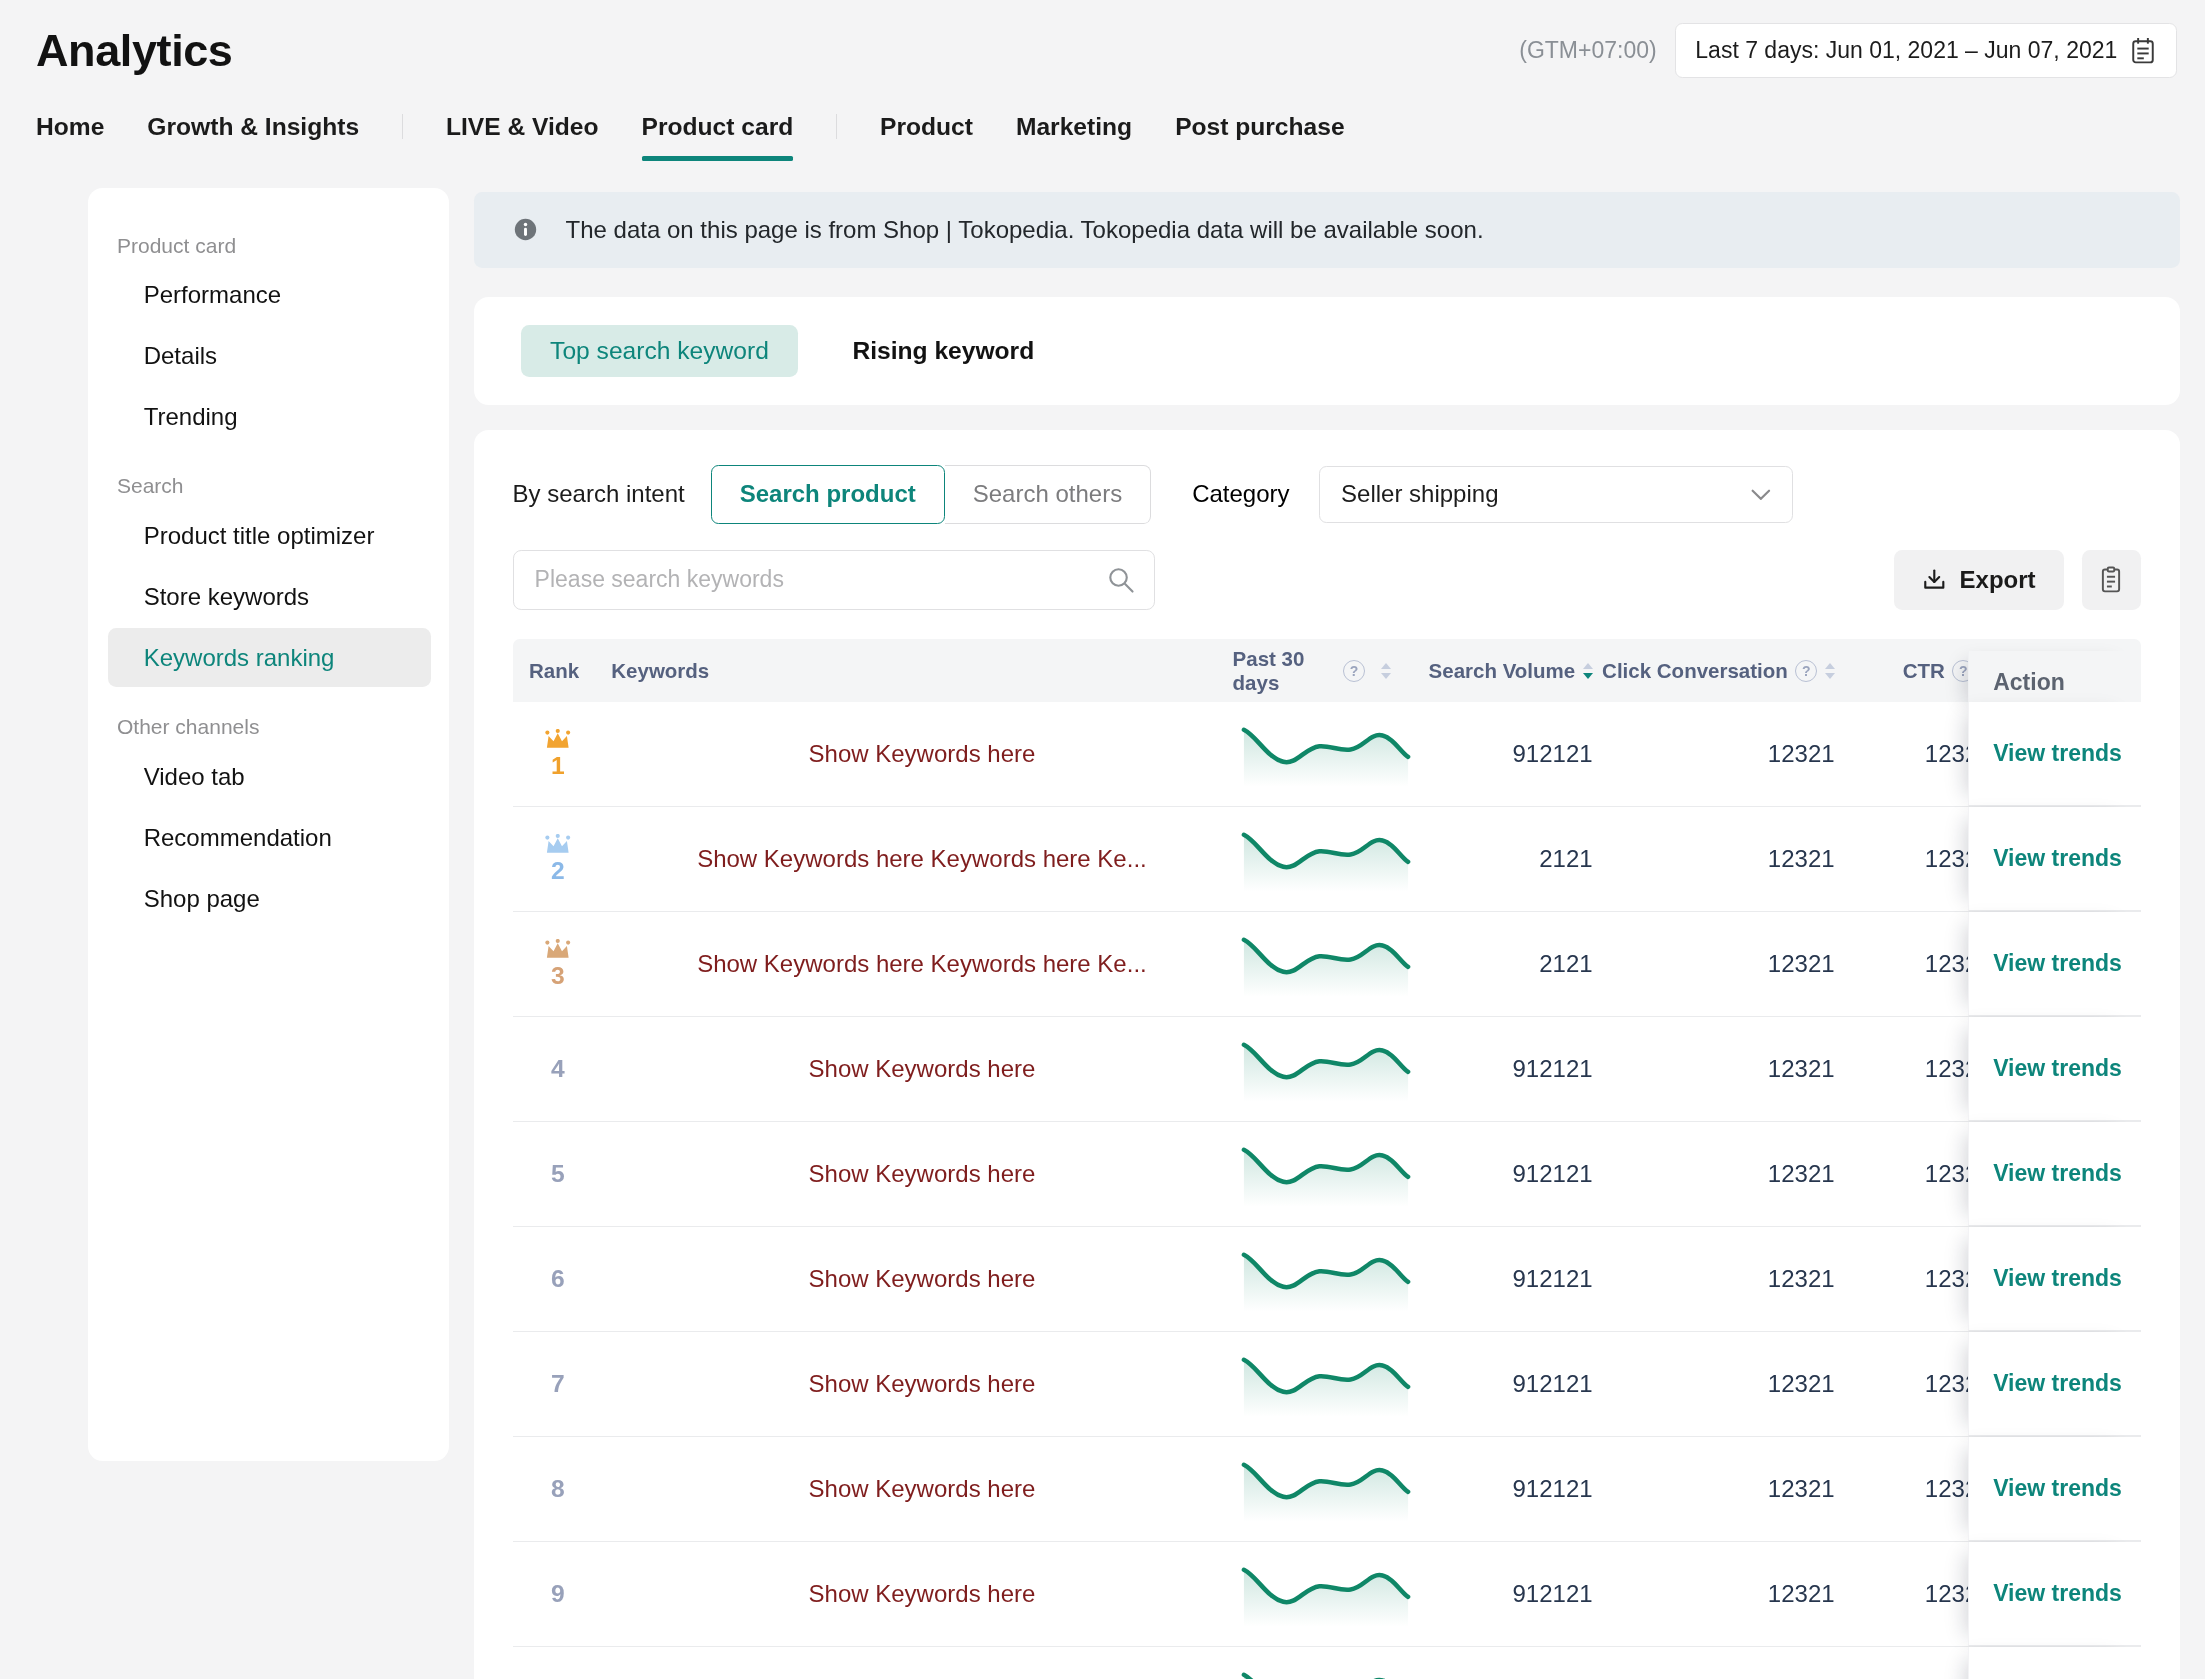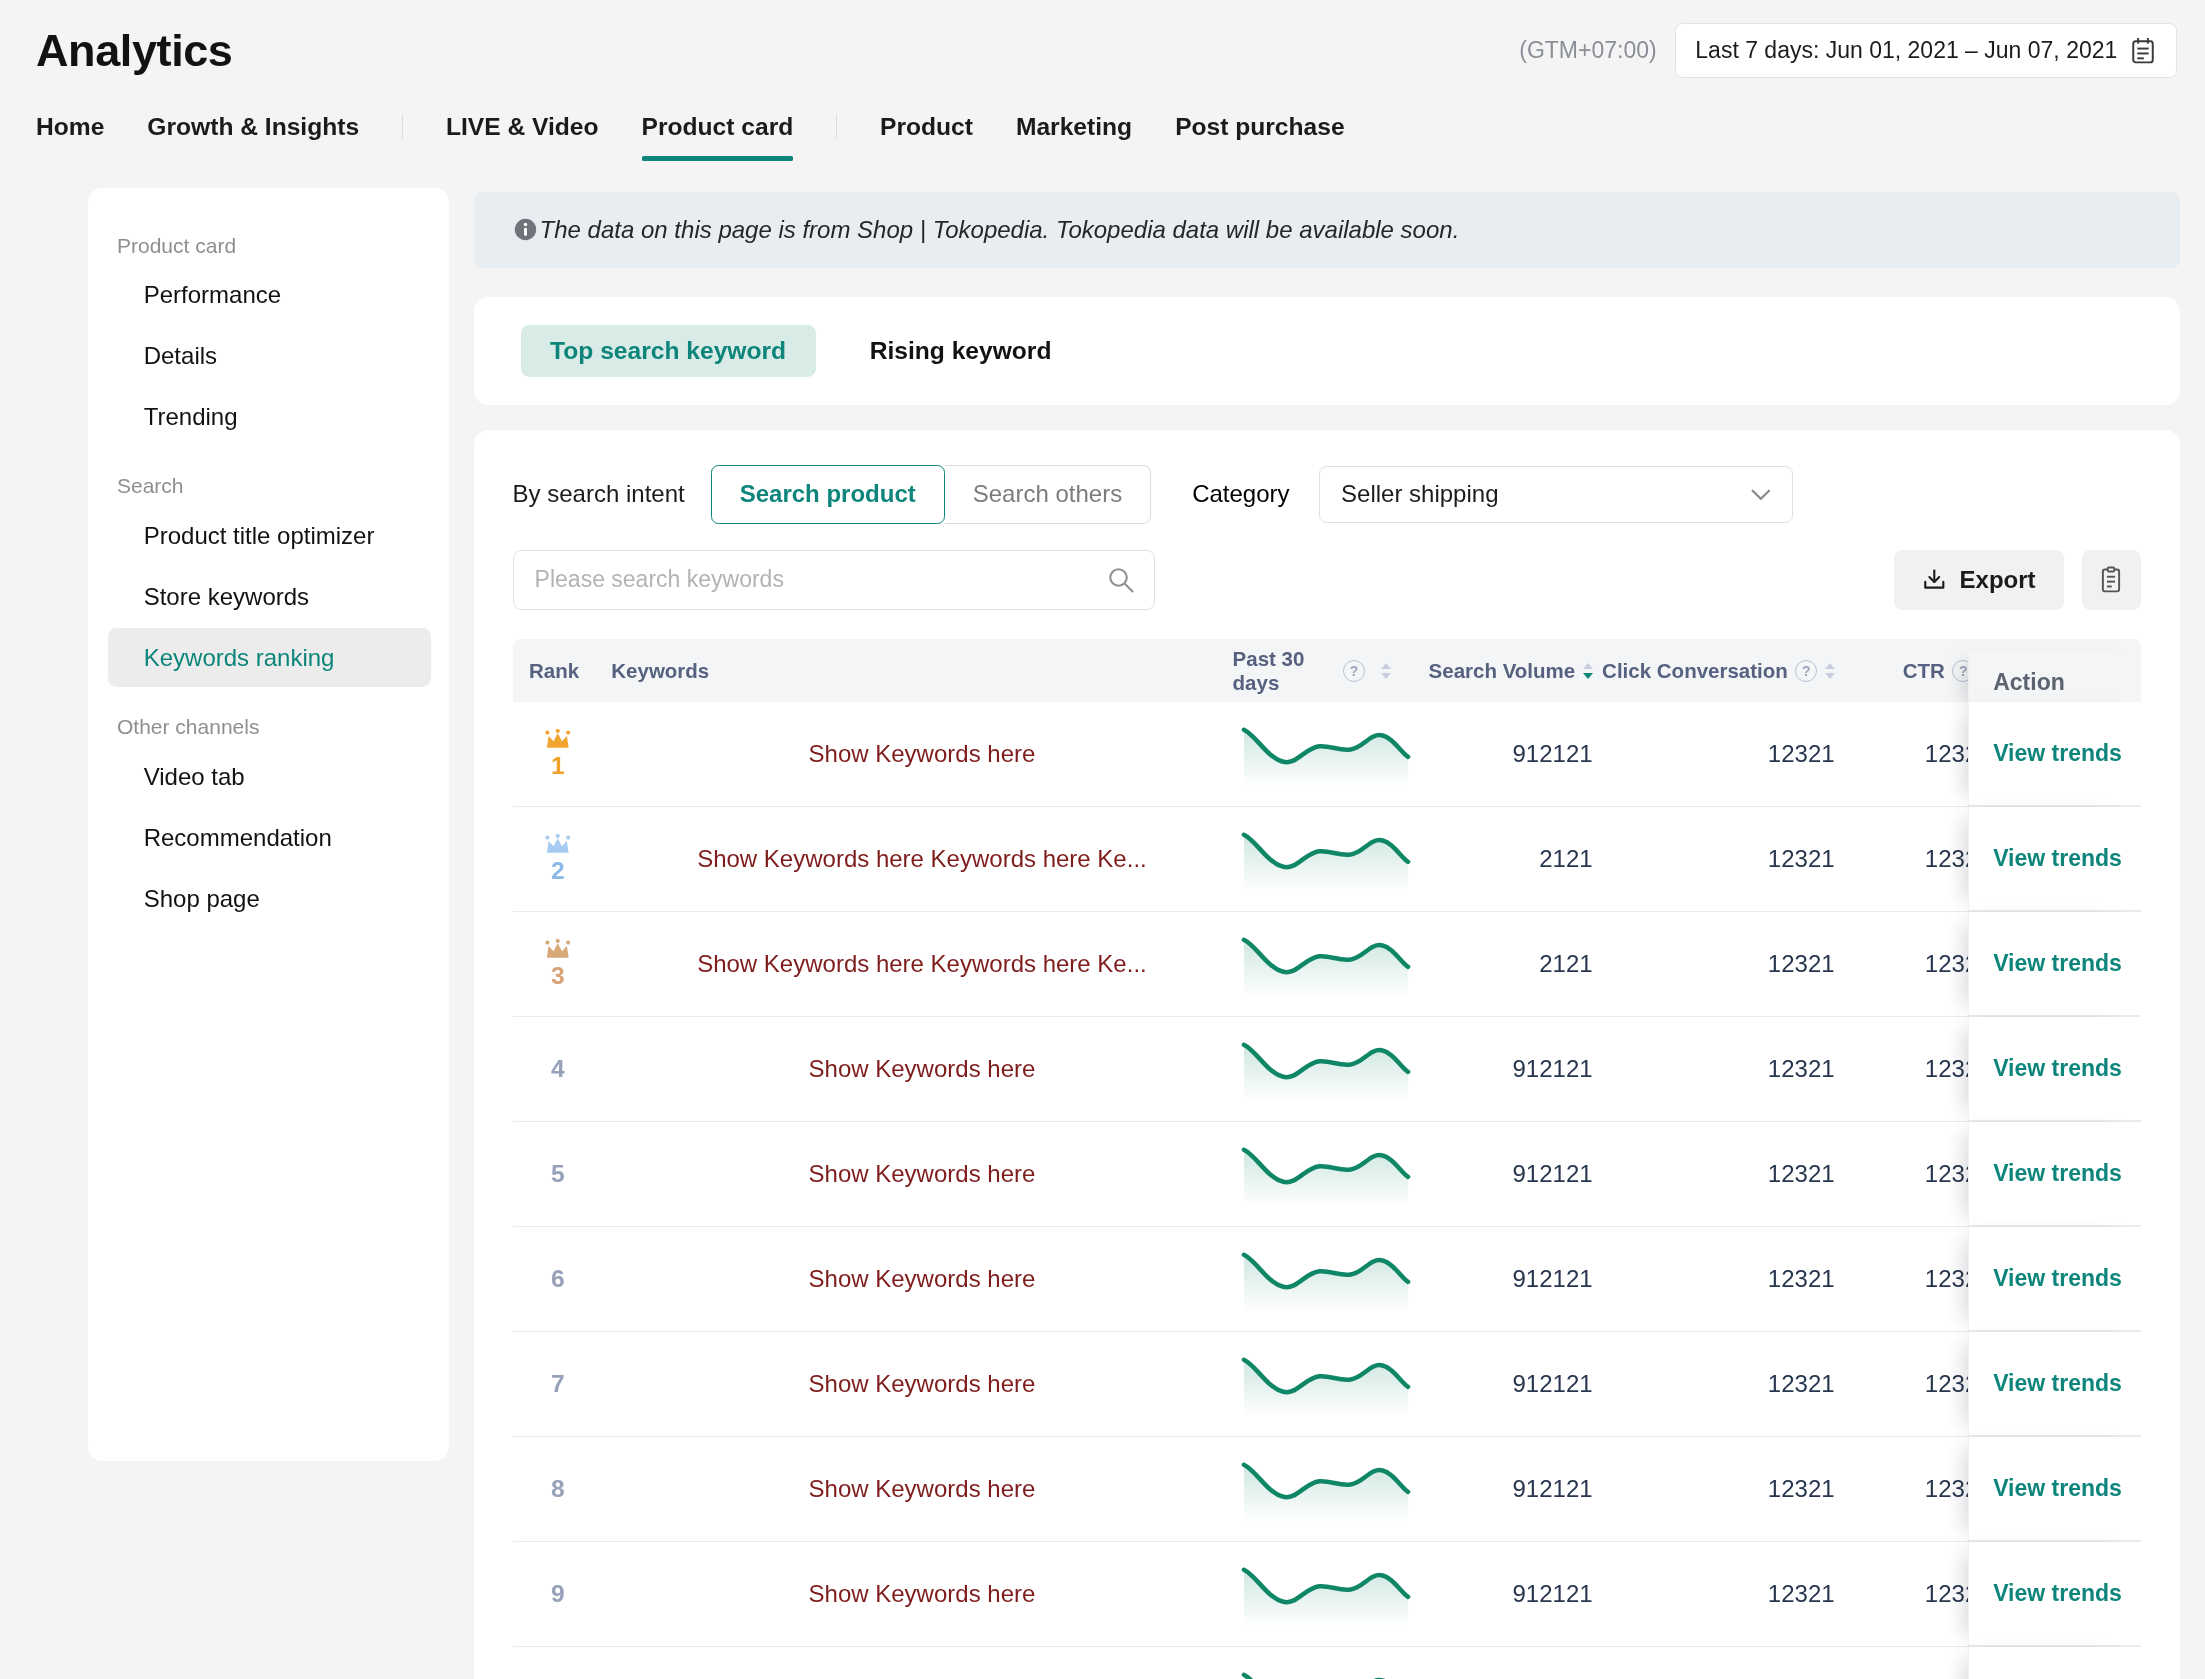--- a/index.html
+++ b/index.html
@@ -43,28 +43,28 @@
   .side-section-title.first { margin-top:0; }
   .side-item { font-size:24px; color:#121212; padding:15.6px 0 15.6px 36px; margin:1.6px 0 1.6px 19.7px;
     border-radius:8.2px; cursor:pointer; }
   .side-item.active { background:#ececec; color:#0d857b; }
 
   
   .main-col { margin-left:24.6px; width:1706px; flex:none; }
 
   .banner {
     margin-top:4.1px; height:76px; background:#e8edf1; border-radius:8.2px;
-    display:flex; align-items:center; padding:0 33px 0 40px; gap:3px;font-style:italic;
+    display:flex; align-items:center; padding:0 33px 0 40px; gap:29px;
   }
   .banner-text { font-size:24px; color:#23272b; }
 
   .card { background:#fff; border-radius:14.7px; }
   .tabs-card { margin-top:29px; height:108px; display:flex; align-items:center; padding-left:47px; }
   .tab-pill { display:inline-flex; align-items:center; height:52px; padding:0 29.5px;
-    border-radius:8.2px; font-size:24.6px; font-weight:700; cursor:pointer; color:#121212; }
+    border-radius:8.2px; font-size:24.6px; font-weight:400; cursor:pointer; color:#121212; }
   .tab-pill.active { background:#d8ebe7; color:#0d857b; }
   .tab-pill + .tab-pill { margin-left:24.6px; font-weight:700; }
 
   .main-card { margin-top:25.4px; min-height:1278px; padding:35px 39px 0 39px; }
 
   
   .filter-row { display:flex; align-items:center; }
   .filter-label { font-size:24px; color:#1b1b1b; }
   .segmented { display:flex; margin-left:26px; }
   .seg-btn { height:59px; display:flex; align-items:center; padding:0 28px; font-size:24px;

